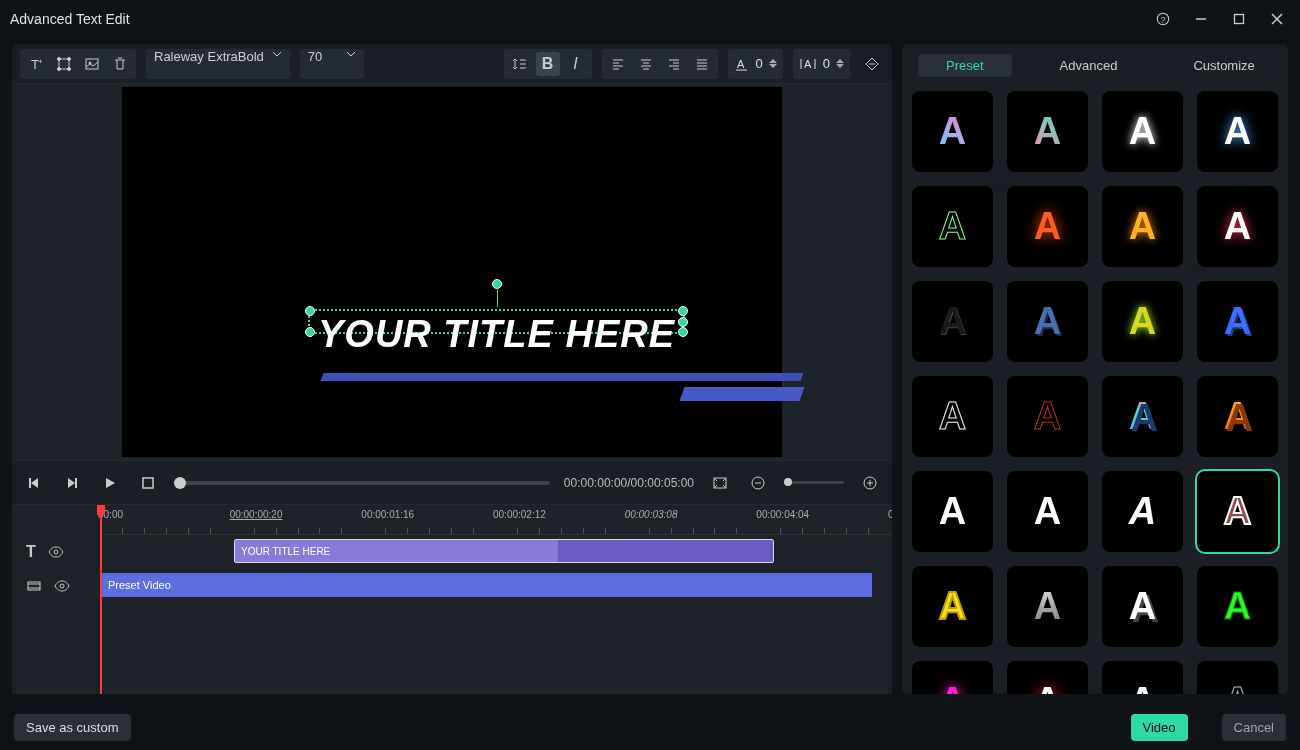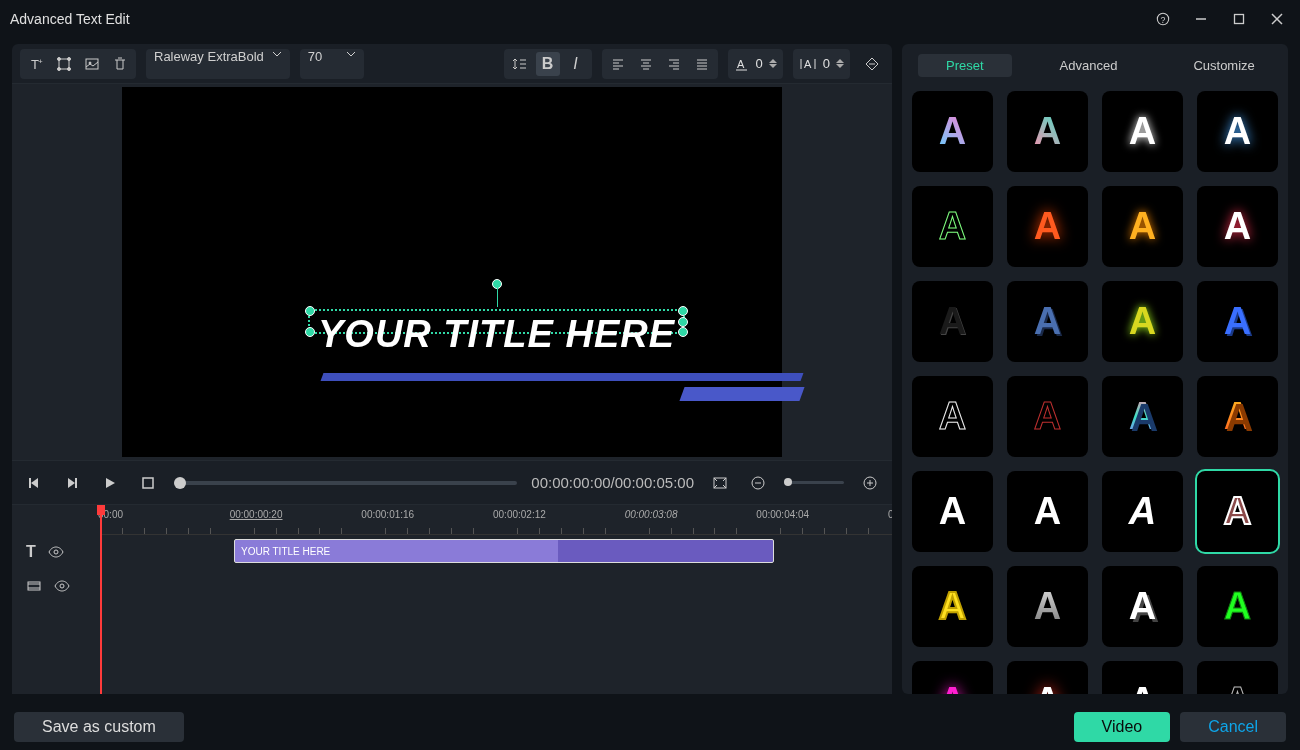--- a/index.html
+++ b/index.html
@@ -26,44 +26,44 @@
 .title-el { position: absolute; left: 196px; top: 226px; }
 .title-uline { position: absolute; left: 4px; top: 60px; width: 480px; height: 8px; background: #3e4fbc; transform: skewX(-20deg); }
 .title-uline2 { position: absolute; left: 364px; top: 74px; width: 120px; height: 14px; background: #4958c9; transform: skewX(-20deg); }
 .title-text { font-size: 38px; font-weight: 900; font-style: italic; letter-spacing: 1px; color: #fff; position: relative; z-index: 2; }
 .selbox { position: absolute; left: -10px; top: -4px; right: -10px; bottom: 22px; border: 2px dotted #2fd9a6; }
 .handle { width: 10px; height: 10px; background: #2fd9a6; border: 1px solid #fff; border-radius: 50%; position: absolute; }
 .playbar { display: flex; align-items: center; height: 44px; padding: 0 10px; gap: 14px; border-top: 1px solid #242a31; }
 .pbtn { width: 24px; height: 24px; display: flex; align-items: center; justify-content: center; cursor: pointer; color: #ccc; }
 .scrub { flex: 1; height: 4px; background: #3a424c; border-radius: 2px; position: relative; }
 .scrub .head { width: 12px; height: 12px; background: #ccc; border-radius: 50%; position: absolute; left: 0; top: -4px; }
-.timecode { font-size: 15px; color: #bbb; font-variant-numeric: tabular-nums; }
+.timecode { font-size: 12px; color: #bbb; font-variant-numeric: tabular-nums; }
 .timeline { height: 190px; background: #1e232a; border-top: 1px solid #242a31; position: relative; overflow: hidden; }
 .ruler { height: 30px; position: relative; margin-left: 88px; border-bottom: 1px solid #333; }
 .ruler .tick { position: absolute; font-size: 10px; color: #aaa; top: 4px; }
 .ruler .minor { position: absolute; width: 1px; height: 6px; background: #555; bottom: 0; }
 .playhead { position: absolute; left: 88px; top: 0; bottom: 0; width: 2px; background: #ff3b3b; z-index: 5; }
 .playhead::before { content:''; position:absolute; top:0; left:-3px; width:8px; height:10px; background:#ff3b3b; }
 .trackrow { display: flex; align-items: center; height: 34px; }
 .trackhead { width: 88px; display: flex; align-items: center; gap: 12px; padding-left: 14px; }
 .trackbody { flex: 1; position: relative; height: 26px; }
 .clip-title { position: absolute; left: 134px; width: 540px; height: 24px; background: linear-gradient(90deg,#8a7bd8 60%,#6a5bbf 60%); border: 1px solid #ddd; border-radius: 2px; color: #fff; font-size: 10px; display: flex; align-items: center; padding-left: 6px; }
 .clip-video { position: absolute; left: 0; right: 20px; height: 24px; background: #5c6de0; color: #fff; font-size: 11px; display: flex; align-items: center; padding-left: 8px; }
 .right { width: 386px; background: #1a1f26; border-radius: 6px; display: flex; flex-direction: column; }
 .tabs { display: flex; gap: 20px; padding: 10px 16px; font-size: 13px; }
 .tab { padding: 4px 28px; border-radius: 4px; cursor: pointer; color: #ccc; }
 .tab.active { background: #2a3038; color: #2fd9a6; }
 .preset-grid { flex: 1; overflow-y: auto; padding: 4px 10px 10px 10px; display: grid; grid-template-columns: repeat(4, 1fr); gap: 14px; }
 .preset { aspect-ratio: 1; background: #000; border-radius: 8px; display: flex; align-items: center; justify-content: center; cursor: pointer; font-size: 38px; font-weight: 900; font-family: Arial Black, Arial, sans-serif; }
 .preset.sel { outline: 2px solid #2fd9a6; }
 .footer { display: flex; align-items: center; height: 46px; padding: 0 14px; gap: 10px; }
-.btn { padding: 6px 28px; border-radius: 4px; font-size: 16px; cursor: pointer; }
+.btn { padding: 6px 12px; border-radius: 4px; font-size: 13px; cursor: pointer; }
 .btn-save { background: #2a3038; color: #ddd; }
 .btn-apply { background: #2fd9a6; color: #0a0a0a; font-weight: 500; }
-.btn-cancel { background: #2a3038; color: #0ea5e9; }
+.btn-cancel { background: #2a3038; color: #a3a3a3; margin-left: 24px; }
 .preset-grid::-webkit-scrollbar { width: 6px; }
 .preset-grid::-webkit-scrollbar-thumb { background: #3a424c; border-radius: 3px; }
 svg { display: block; }
 </style>
 </head>
 <body>
 
 <div class="window">
   <div class="titlebar">
     <div class="title">Advanced Text Edit</div>
@@ -336,20 +336,25 @@
                   <line x1="2" y1="10" x2="14" y2="10"></line>
                 </svg>
               </span>
             <span>
                 <svg width="16" height="16" fill="none" stroke="#ccc">
                   <path d="M1 8 C3 4 6 3 8 3 C10 3 13 4 15 8 C13 12 10 13 8 13 C6 13 3 12 1 8 Z"></path>
                   <circle cx="8" cy="8" r="2"></circle>
                 </svg>
               </span>
           </div>
+          <div class="trackbody">
+              <div class="clip-video">
+                <span>Preset Video</span>
+              </div>
+            </div>
         </div>
       </div>
     </div>
 
     <div class="right">
       <div class="tabs">
         <div class="tab active">Preset</div>
         <div class="tab">Advanced</div>
         <div class="tab">Customize</div>
       </div>

